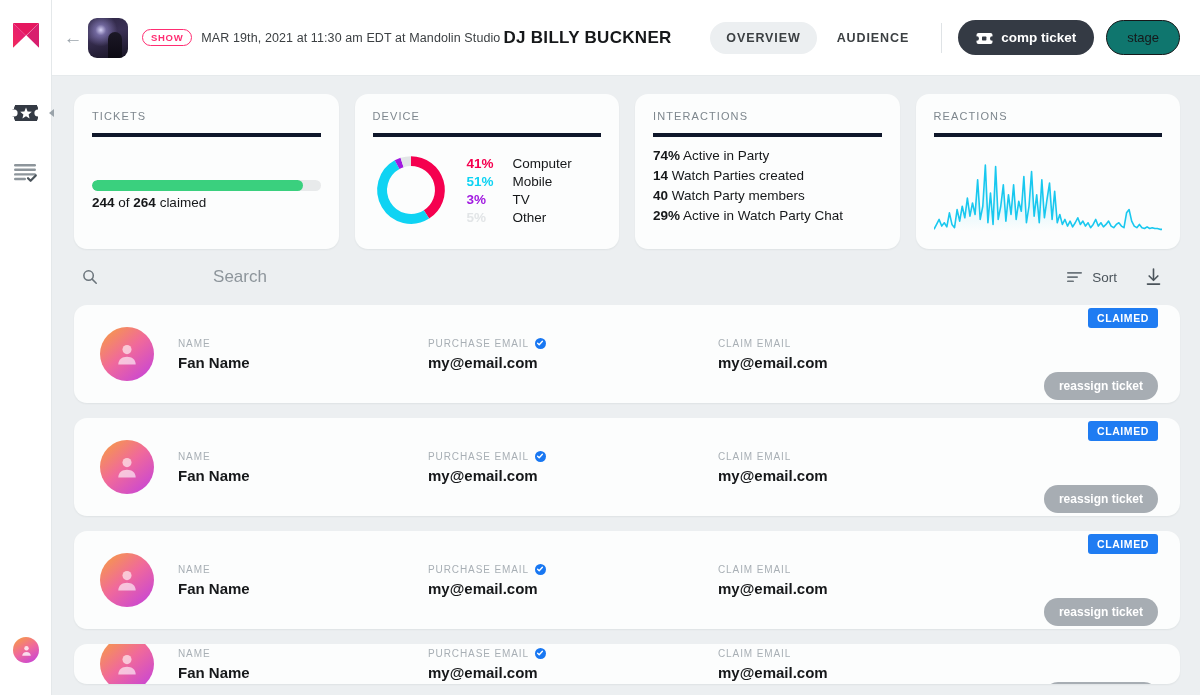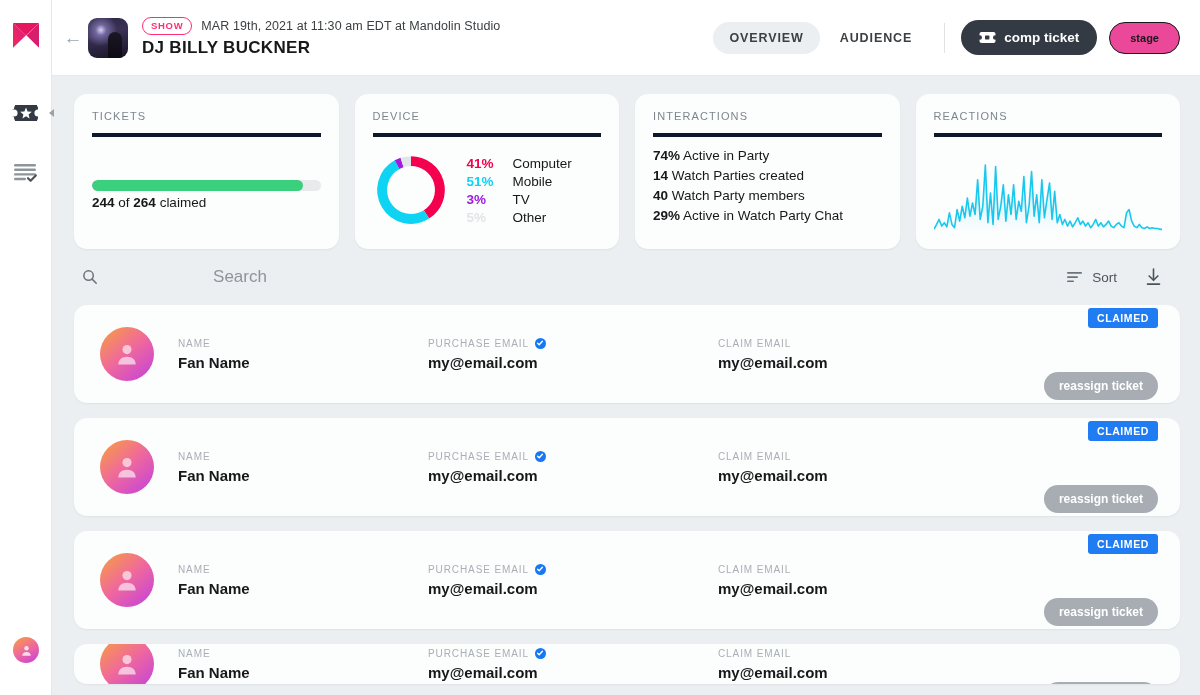--- a/index.html
+++ b/index.html
@@ -52,44 +52,44 @@
     background:
       radial-gradient(circle at 32% 30%, #d6d2f5 0%, rgba(160,150,220,0.55) 14%, rgba(60,48,100,0) 42%),
       linear-gradient(165deg, #2c2542 0%, #3b3156 40%, #171423 100%);
     position: relative; overflow: hidden;
   }
   .show-thumb::after {
     content: ""; position: absolute; right: 6px; bottom: 0; width: 14px; height: 26px;
     background: linear-gradient(180deg, #1b1826 0%, #0d0b14 100%);
     border-radius: 7px 7px 0 0;
   }
-  .show-meta { margin-left: 14px; display: flex; flex-direction: column; gap: 3px; }
+  .show-meta { margin-left: 14px; display: flex; flex-direction: row; gap: 3px; }
   .meta-line { display: flex; align-items: center; gap: 9px; }
   .show-pill {
     border: 1.6px solid #ff2d72; color: #ff2d72; border-radius: 999px;
     font-size: 9.5px; font-weight: bold; letter-spacing: .7px; padding: 2px 8px 2.5px;
   }
   .show-date { font-size: 12.5px; color: #3c4043; letter-spacing: .1px; }
   .show-title { font-size: 17px; font-weight: bold; color: #16181a; letter-spacing: .3px; }
 
   .topbar-right { margin-left: auto; display: flex; align-items: center; gap: 4px; }
   .tab {
     font-size: 12.5px; font-weight: bold; letter-spacing: .9px; color: #3c4043;
     padding: 9px 16px; border-radius: 999px; cursor: pointer;
   }
   .tab.active { background: #eceff1; }
   .divider-v { width: 1px; height: 30px; background: #dfe3e6; margin: 0 12px; }
   .btn-dark {
-    display: flex; align-items: center; gap: 8px;
+    display: flex; align-items: flex-end; gap: 8px;
     background: #343a44; color: #ffffff; border-radius: 999px;
     font-size: 13.5px; font-weight: bold; padding: 10px 18px; cursor: pointer;
   }
   .btn-outline {
-    background: #ec4899; color: #16181a; border: 1.6px solid #16181a;
-    border-radius: 999px; font-size: 11px; font-weight: bold;
+    background: #0f766e; color: #16181a; border: 1.6px solid #16181a;
+    border-radius: 999px; font-size: 13px; font-weight: normal;
     padding: 9px 20px; cursor: pointer; margin-left: 8px;
   }
 
   
   .content { flex: 1; padding: 18px 20px 0 22px; overflow: hidden; }
 
   .cards { display: flex; gap: 16px; }
   .card {
     background: #fcfdfd; border-radius: 13px; padding: 16px 18px 14px;
     box-shadow: 0 1px 2px rgba(20,30,40,.06);

